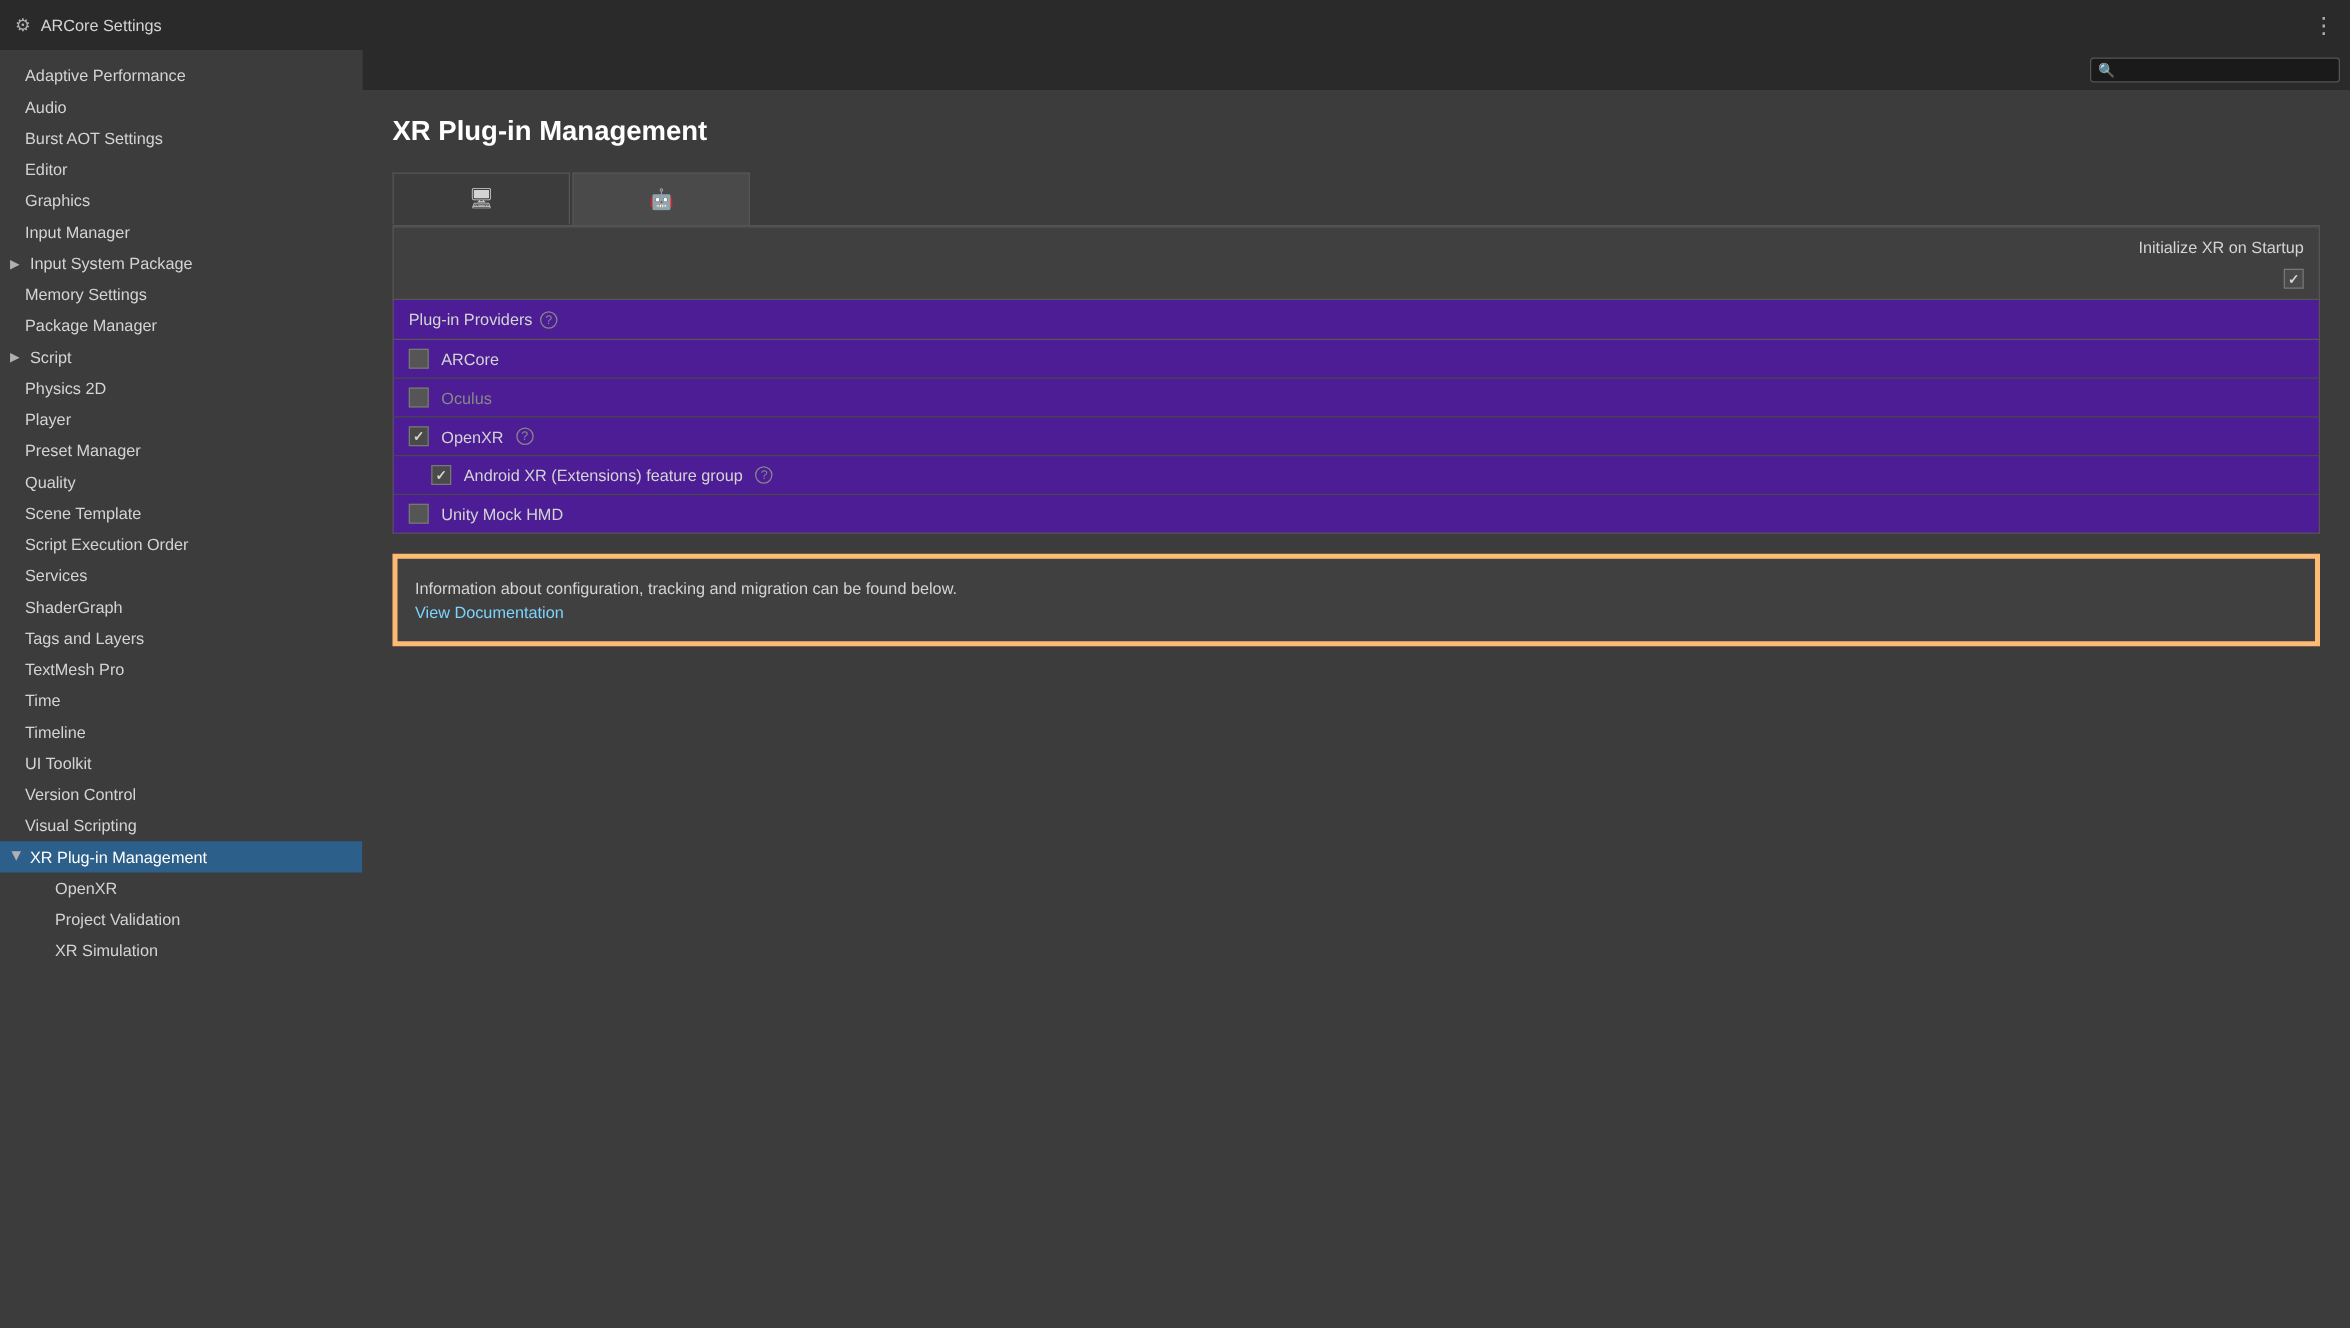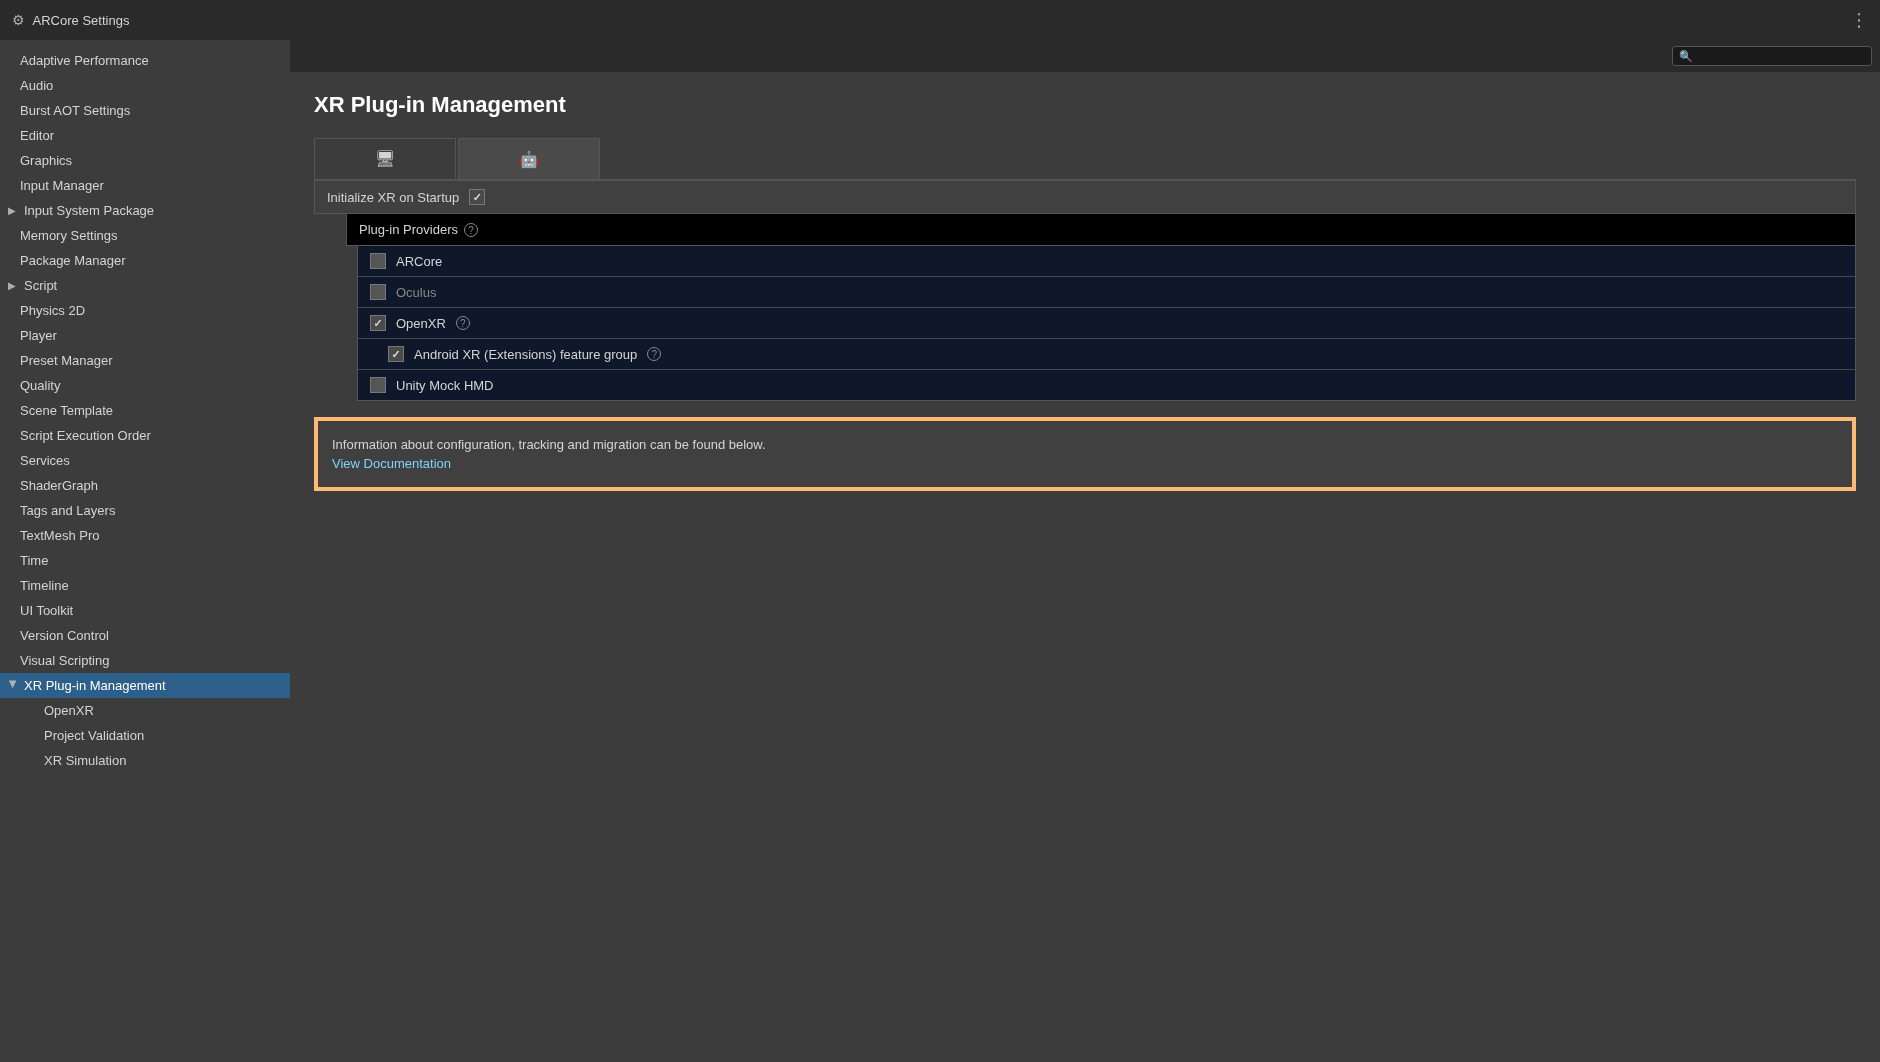--- a/index.html
+++ b/index.html
@@ -178,20 +178,21 @@
       border: 1px solid #555;
       padding: 0;
     }
 
     .setting-row {
       display: flex;
       align-items: flex-end;
       padding: 8px 12px;
       border-bottom: 1px solid #4a4a4a;
       gap: 10px;
+      flex-direction: column;
     }
     .setting-row:last-child {
       border-bottom: none;
     }
     .setting-label {
       color: #d4d4d4;
       font-size: 13px;
     }
     .unity-checkbox {
       width: 16px;
@@ -210,48 +211,46 @@
     .unity-checkbox.checked::after {
       content: '✓';
       color: #d4d4d4;
       font-size: 11px;
       font-weight: bold;
     }
 
     
     .plugin-providers-header {
       padding: 8px 12px;
-      background: #000000;
+      background: #4c1d95;
       border: 1px solid #555;
       border-top: none;
       font-size: 13px;
       color: #d4d4d4;
       display: flex;
       align-items: flex-end;
       gap: 6px;
-      margin-left: 32px;
     }
     .help-icon {
       display: inline-flex;
       align-items: center;
       justify-content: center;
       width: 14px;
       height: 14px;
       border: 1px solid #888;
       border-radius: 50%;
       font-size: 10px;
       color: #888;
       cursor: pointer;
     }
 
     .providers-list {
-      background: #0f172a;
+      background: #4c1d95;
       border: 1px solid #555;
       border-top: none;
-      margin-left: 43px;
     }
     .provider-item {
       display: flex;
       align-items: center;
       padding: 7px 12px;
       gap: 10px;
       border-bottom: 1px solid #484848;
     }
     .provider-item:last-child {
       border-bottom: none;

